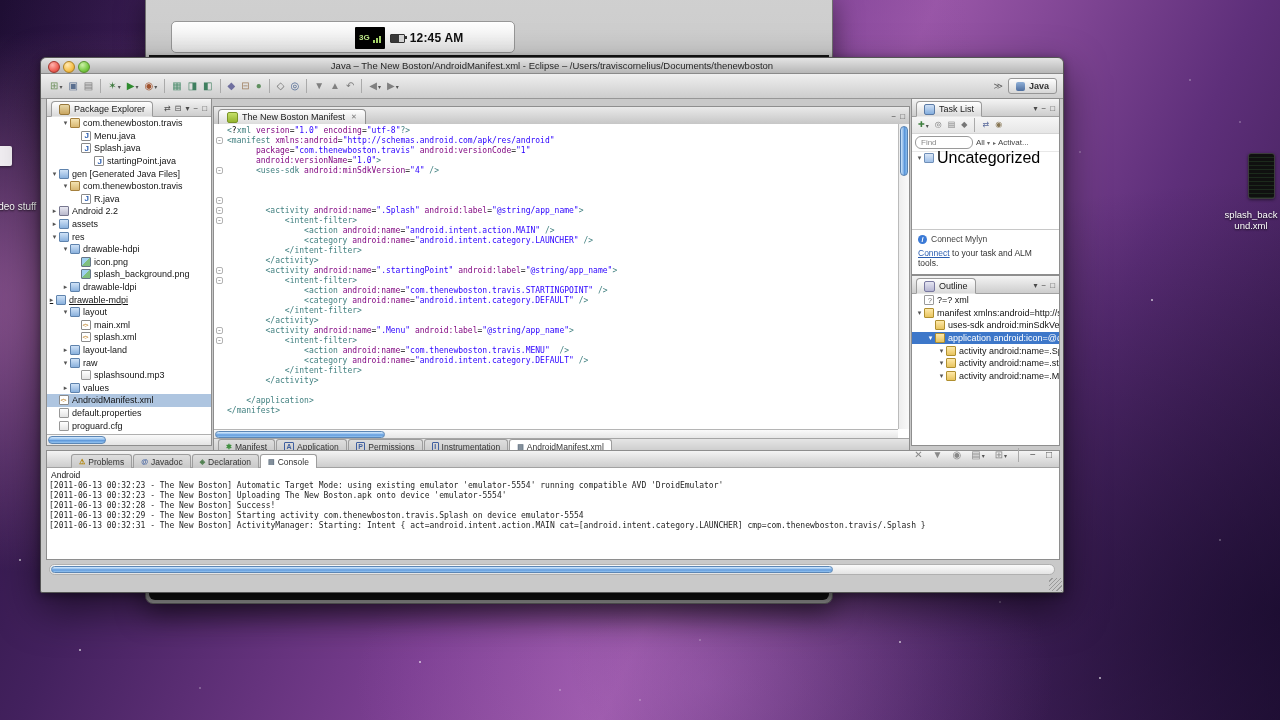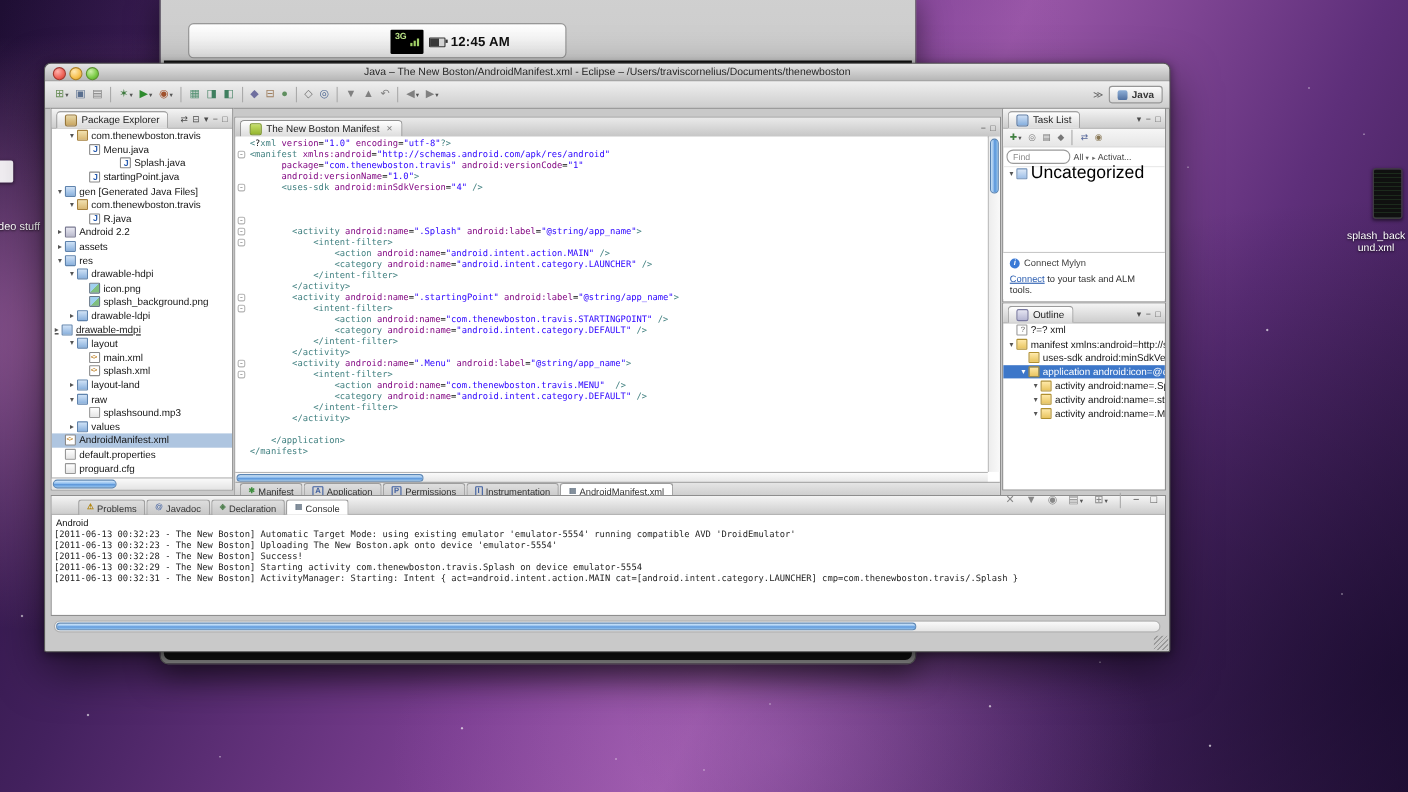--- a/index.html
+++ b/index.html
@@ -29,21 +29,21 @@
       radial-gradient(1px 1px at 560px 690px,#ffffffcc,transparent),
       radial-gradient(1px 1px at 1080px 152px,#ffffffbb,transparent);}
   
   .emu{position:absolute;left:145px;top:-8px;width:686px;height:610px;z-index:1;
     background:linear-gradient(#d0d0d0,#ababab);border:1px solid #6f6f6f;border-radius:8px;
     box-shadow:0 10px 28px rgba(0,0,0,.5);}
   .emu-black{position:absolute;left:3px;right:3px;top:62px;bottom:3px;background:#141414;border-radius:0 0 6px 6px;}
   .emu-panel{position:absolute;left:25px;top:28px;width:342px;height:30px;
     background:linear-gradient(#ffffff,#e7e7e7);border:1px solid #979797;border-radius:5px;}
   .emu-status{position:absolute;left:183px;top:5px;display:flex;align-items:center;gap:5px;}
-  .sigbox{display:inline-flex;align-items:flex-start;gap:2px;background:#000;padding:2px 4px;border-radius:1px;}
+  .sigbox{display:inline-flex;align-items:center;gap:2px;background:#000;padding:2px 4px;border-radius:1px;}
   .sig3g{color:#bfe88a;font-size:8px;font-weight:bold;line-height:8px;}
   .bars i{display:inline-block;width:2px;background:#a7d66a;margin-left:1px;}
   .bars i:nth-child(1){height:3px}.bars i:nth-child(2){height:5px}.bars i:nth-child(3){height:7px}
   .batt{display:inline-block;width:13px;height:7px;border:1px solid #333;border-radius:1px;position:relative;
     background:linear-gradient(90deg,#3a3a3a 65%,#d8d8d8 65%);}
   .batt::after{content:"";position:absolute;right:-3px;top:1.5px;width:2px;height:3px;background:#333;}
   .etime{font-size:12px;font-weight:bold;color:#101010;letter-spacing:.2px;}
   
   .dbox-left{position:absolute;left:-16px;top:146px;width:28px;height:20px;z-index:2;
     background:rgba(255,255,255,.92);border-radius:2px;box-shadow:0 1px 3px rgba(0,0,0,.45);}
@@ -319,26 +319,26 @@
           <div class="trow" style="padding-left: 14px;">
             <span class="tw">▾</span>
             <span class="ti ic-package"></span>
             <span class="tlabel">com.thenewboston.travis</span>
           </div>
           <div class="trow" style="padding-left: 25px;">
             <span class="tw"></span>
             <span class="ti ic-java"></span>
             <span class="tlabel">Menu.java</span>
           </div>
-          <div class="trow" style="padding-left: 25px; margin-left: 28px;">
+          <div class="trow" style="padding-left: 25px;">
             <span class="tw"></span>
             <span class="ti ic-java"></span>
             <span class="tlabel">Splash.java</span>
           </div>
-          <div class="trow" style="padding-left: 25px;">
+          <div class="trow" style="padding-left: 38px;">
             <span class="tw"></span>
             <span class="ti ic-java"></span>
             <span class="tlabel">startingPoint.java</span>
           </div>
           <div class="trow" style="padding-left: 3px;">
             <span class="tw">▾</span>
             <span class="ti ic-folder"></span>
             <span class="tlabel">gen [Generated Java Files]</span>
           </div>
           <div class="trow" style="padding-left: 14px;">

